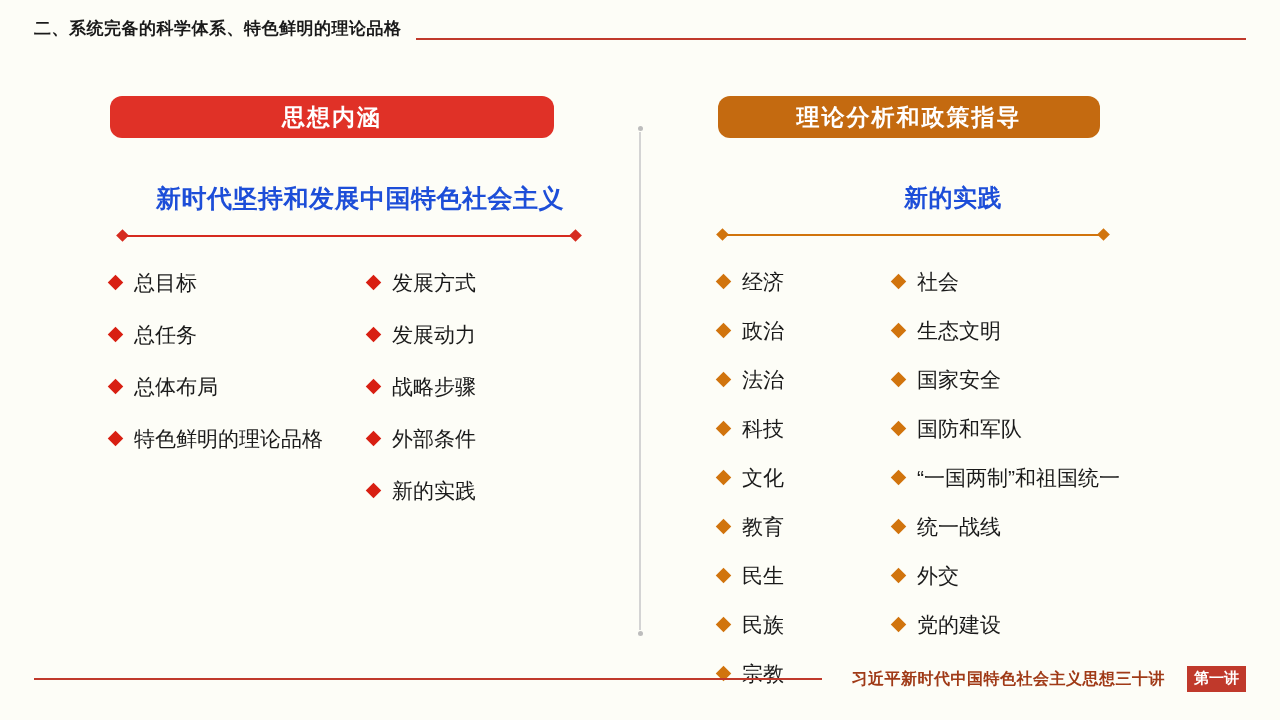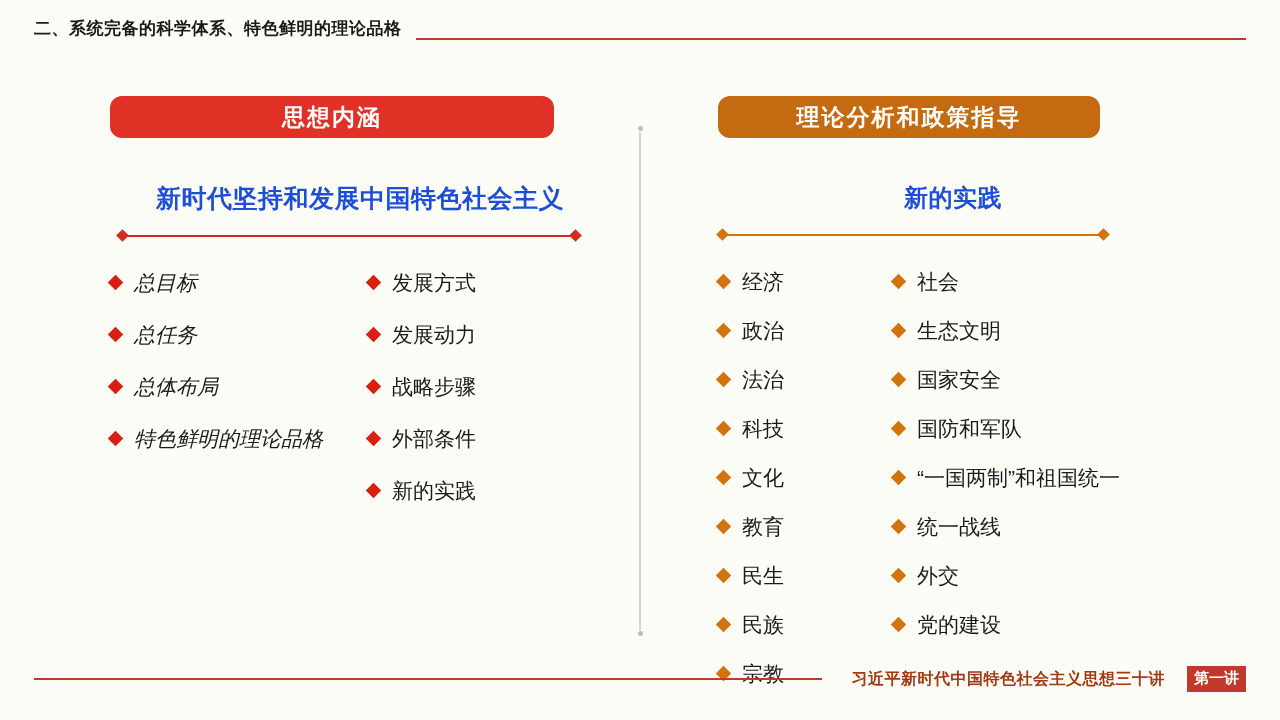--- a/index.html
+++ b/index.html
@@ -130,21 +130,21 @@
     width: 11px;
     height: 11px;
     transform: rotate(45deg);
     flex: 0 0 auto;
     margin-top: 8px;
     margin-right: 13px;
   }
   .bullet-red { background: #d81f12; }
   .bullet-orange { background: #d1740d; }
 
-  .left-col-a { width: 258px; font-style: italic; }
+  .left-col-a { width: 258px; }
   .left-col-b { width: 200px; }
   .left-col-a .item, .left-col-b .item { margin-bottom: 24px; }
 
   .right-col-a { width: 178px; }
   .right-col-b { width: 300px; }
   .right-col-a .item, .right-col-b .item { margin-bottom: 21px; }
 
   
   .vsep {
     position: absolute;

